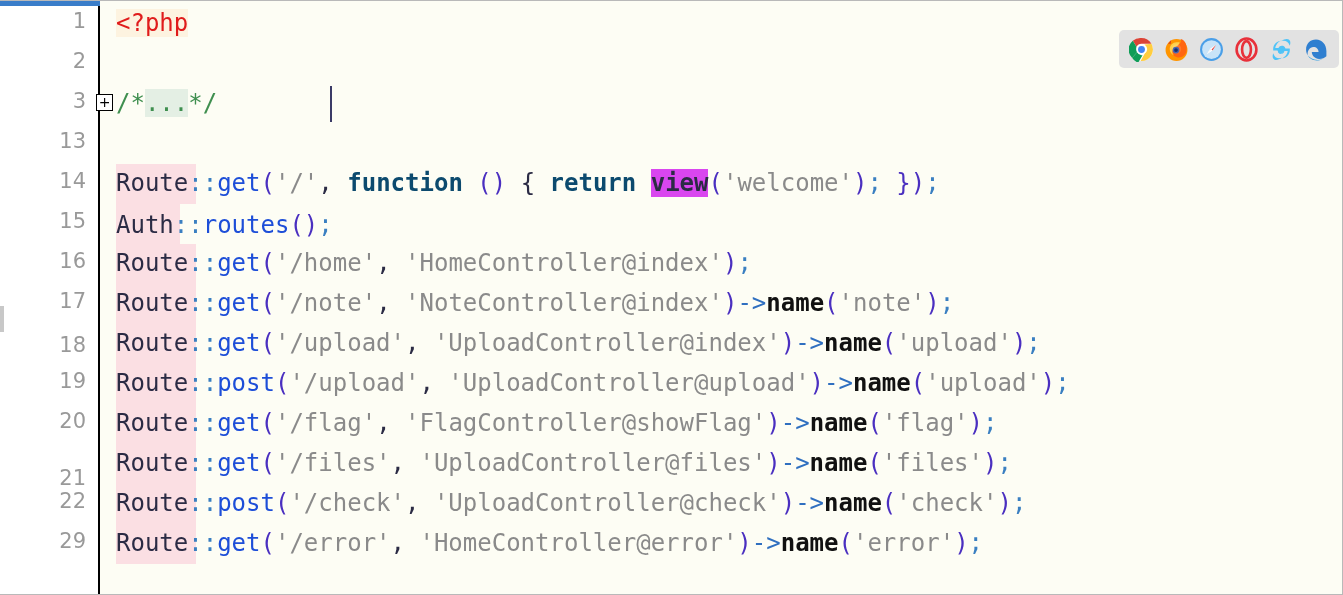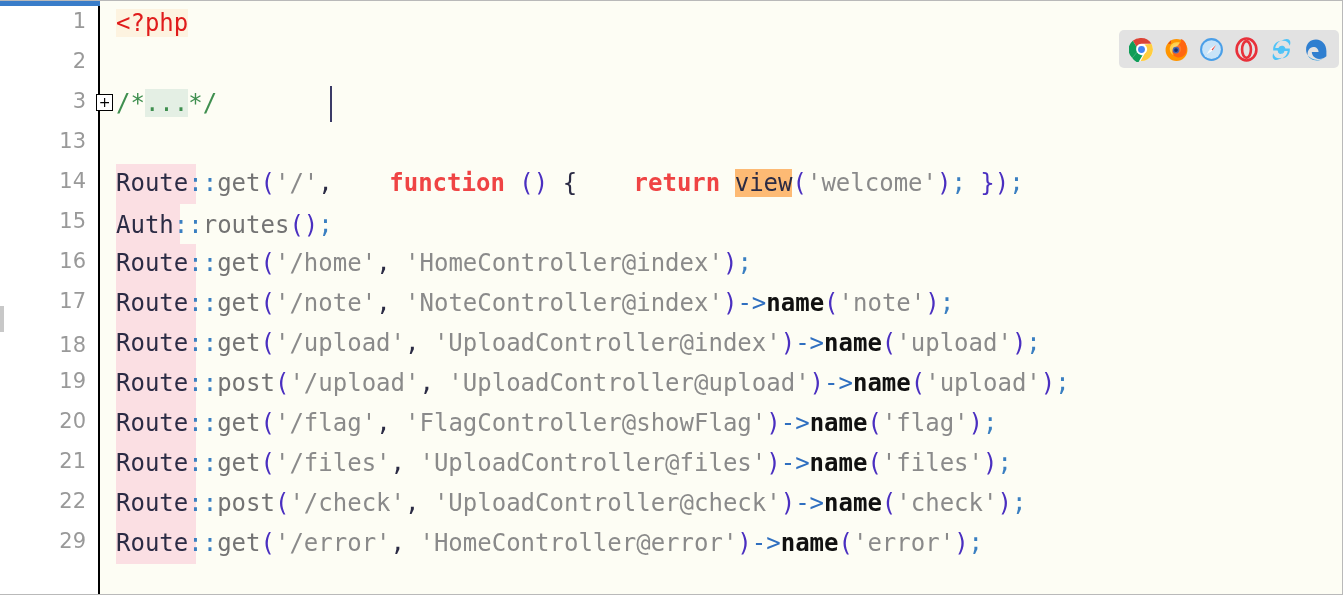--- a/index.html
+++ b/index.html
@@ -142,25 +142,25 @@
     font-family: "DejaVu Sans Mono", monospace;
     font-size: 24px;
     letter-spacing: 0px;
     z-index: 4;
   }
 
   
   .t-open   { color: #e01b1b; background: #fdf3e0; }
   .t-cls    { color: #2b2b44; }
   .t-sep    { color: #3a7fc1; }
-  .t-meth   { color: #737373; text-align: center; }
+  .t-meth   { color: #1d4ed8; text-align: center; }
   .t-punc   { color: #4a2fc0; }
   .t-str    { color: #8a8a8a; }
-  .t-kw     { color: #ef4444; font-weight: bold; margin-left: 42px; }
-  .t-fn-hl  { color: #2b2b44; background: #fdba74; }
+  .t-kw     { color: #0c4a6e; font-weight: bold; }
+  .t-fn-hl  { color: #2b2b44; background: #d946ef; font-weight: bold; }
   .t-arrow  { color: #2f6fc0; }
   .t-name   { color: #111111; font-weight: bold; }
   .t-cmt    { color: #3f8f4f; }
   .t-fold   { color: #3f8f4f; background: #e4efe4; }
   .t-plain  { color: #2b2b44; }
 
   
   #caret {
     position: absolute;
     left: 228px;
@@ -205,21 +205,21 @@
     <div class="lnum" style="top:40px">2</div>
     <div class="lnum" style="top:80px">3</div>
     <div class="lnum" style="top:120px">13</div>
     <div class="lnum" style="top:160px">14</div>
     <div class="lnum" style="top:200px">15</div>
     <div class="lnum" style="top:240px">16</div>
     <div class="lnum" style="top:280px">17</div>
     <div class="lnum" style="top:324px">18</div>
     <div class="lnum" style="top:360px">19</div>
     <div class="lnum" style="top:400px">20</div>
-    <div class="lnum" style="top:440px">21</div>
+    <div class="lnum" style="top:457px">21</div>
     <div class="lnum" style="top:480px">22</div>
     <div class="lnum" style="top:520px">29</div>
   </div>
 
   <div id="fold-marker">+</div>
 
   <div id="code">
 
     <div id="class-band"></div>
     <div id="class-band-notch"></div>

